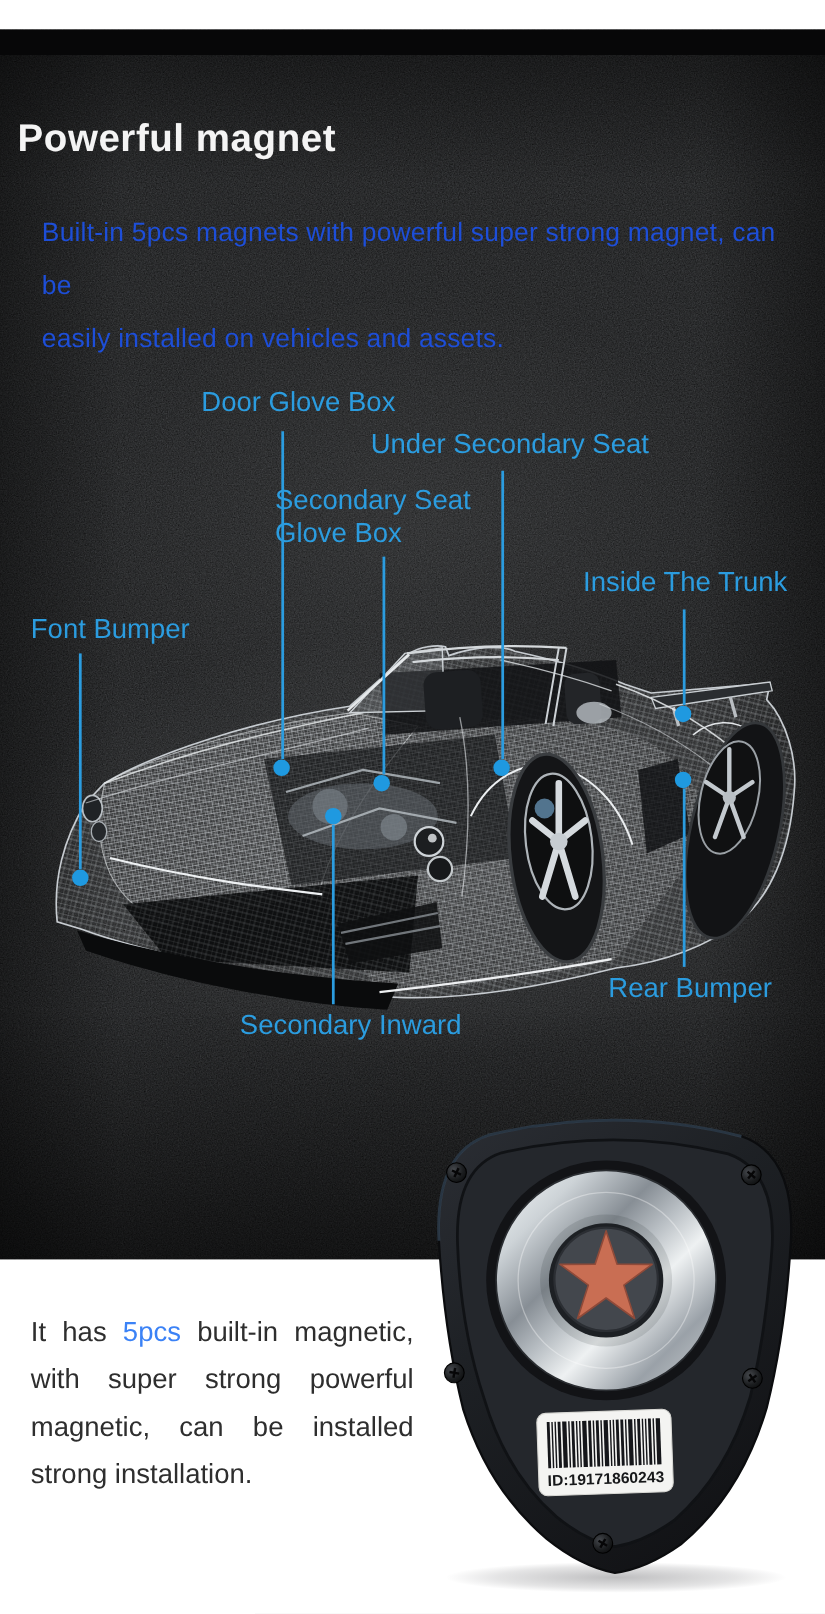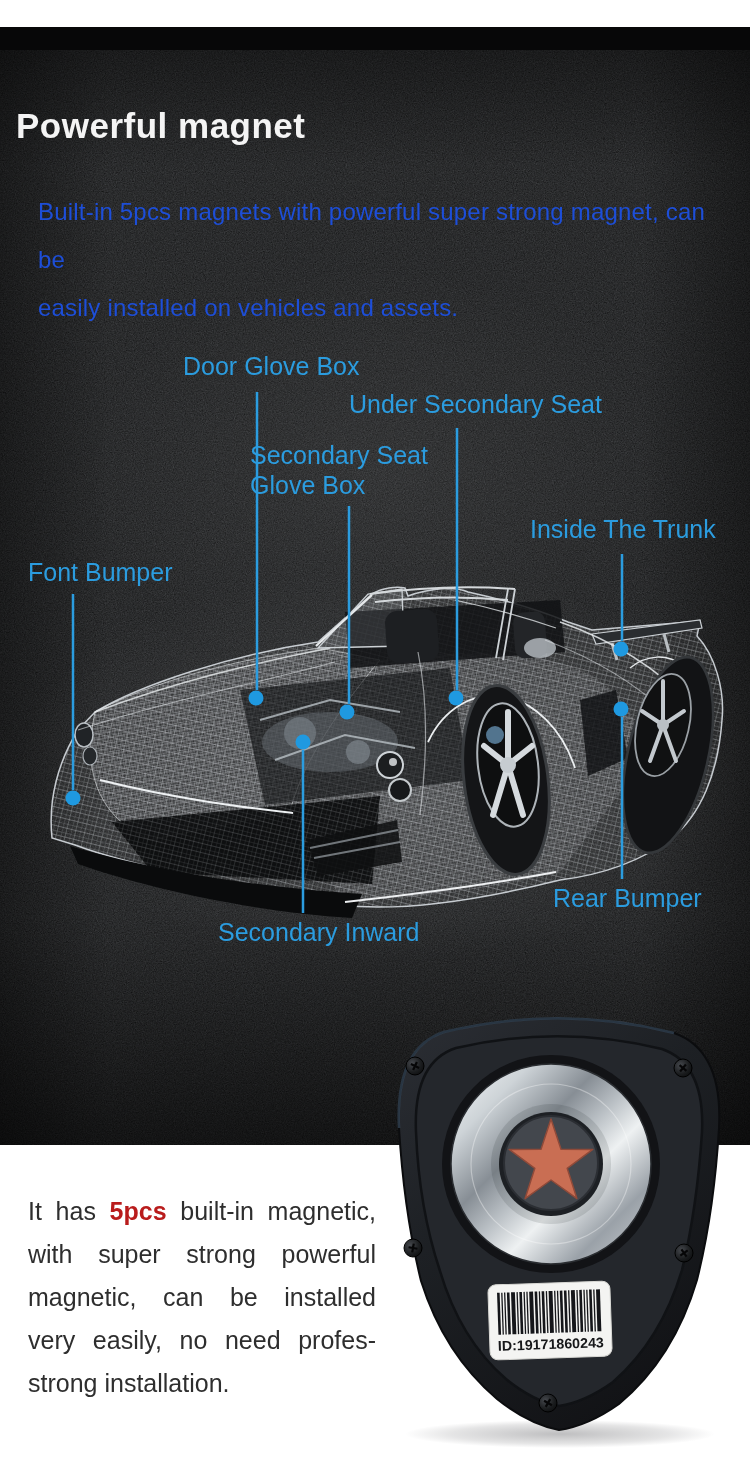--- a/index.html
+++ b/index.html
@@ -21,35 +21,35 @@
 
   
   .title{position:absolute;left:16px;top:106px;width:750px;text-align:left;
          color:#f4f4f4;font-size:35px;font-weight:bold;letter-spacing:0.5px;}
   .subtitle{position:absolute;left:38px;top:188px;width:700px;color:#1d4ed8;
             font-size:24px;line-height:48px;font-weight:400;letter-spacing:0.2px;}
 
   
   .callout{position:absolute;color:#2b9cdf;font-size:25px;line-height:30px;white-space:pre-line;}
   .cl-door{left:183px;top:351px;}
-  .cl-under{left:337px;top:389px;margin-left:12px;}
+  .cl-under{left:337px;top:389px;}
   .cl-secseat{left:250px;top:440px;width:196px;}
   .cl-trunk{left:530px;top:514px;}
   .cl-fontbumper{left:28px;top:557px;}
   .cl-handrall{left:218px;top:917px;}
   .cl-rearbumper{left:553px;top:883px;}
 
   .layer{position:absolute;left:0;top:0;width:750px;height:1467px;display:block;}
 
   
   .footer-text{position:absolute;left:28px;top:1190px;width:348px;color:#2e2e2e;
                font-size:25px;line-height:43px;}
   .ft-line{text-align:justify;text-align-last:justify;}
   .ft-line.last{text-align-last:left;}
-  .hl{color:#b91c1c;font-weight:bold;}
+  .hl{color:#3b82f6;font-weight:normal;}
 </style>
 </head>
 <body>
 
 <div class="page">
 
   <div class="top-strip"></div>
   <div class="dark-section">
     <svg class="texture-svg" viewBox="0 0 750 1118" preserveAspectRatio="none">
       <filter id="grainDark">
@@ -310,17 +310,16 @@
           <rect x="597.0500000000003" y="1291" width="3.90" height="42" fill="#15161a"></rect>
         </g>
       <text x="497" y="1349" font-size="14" font-weight="bold" fill="#17181a" font-family="Liberation Sans, DejaVu Sans, sans-serif" textLength="106" lengthAdjust="spacingAndGlyphs">ID:19171860243</text>
     </g>
   </svg>
 
   <div class="footer-text">
     <div class="ft-line"><span>It has </span><span class="hl">5pcs</span><span> built-in magnetic,</span></div>
     <div class="ft-line">with super strong powerful</div>
     <div class="ft-line">magnetic, can be installed</div>
-    <div class="ft-line">very easily, no need profes-</div>
     <div class="ft-line last">strong installation.</div>
   </div>
 
 </div>
 
 </body></html>

